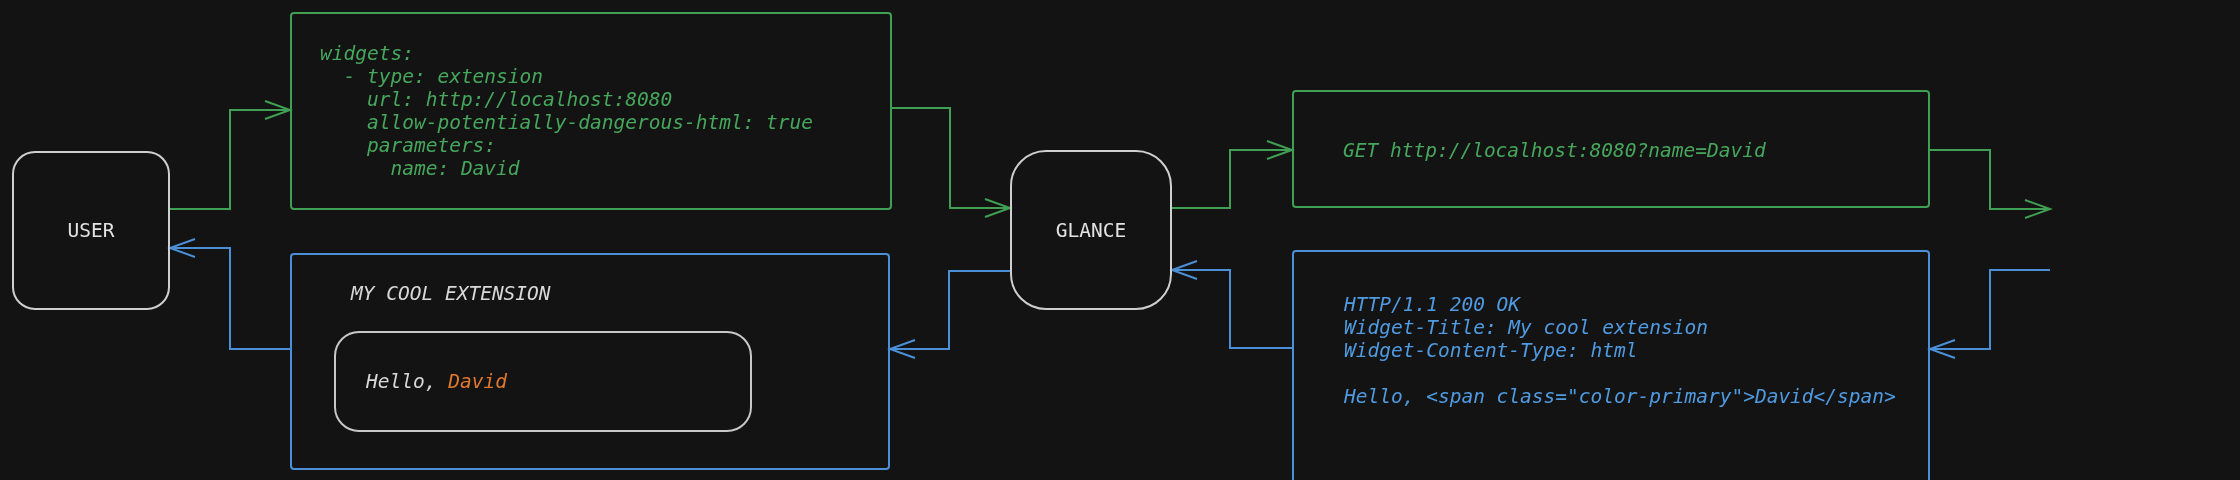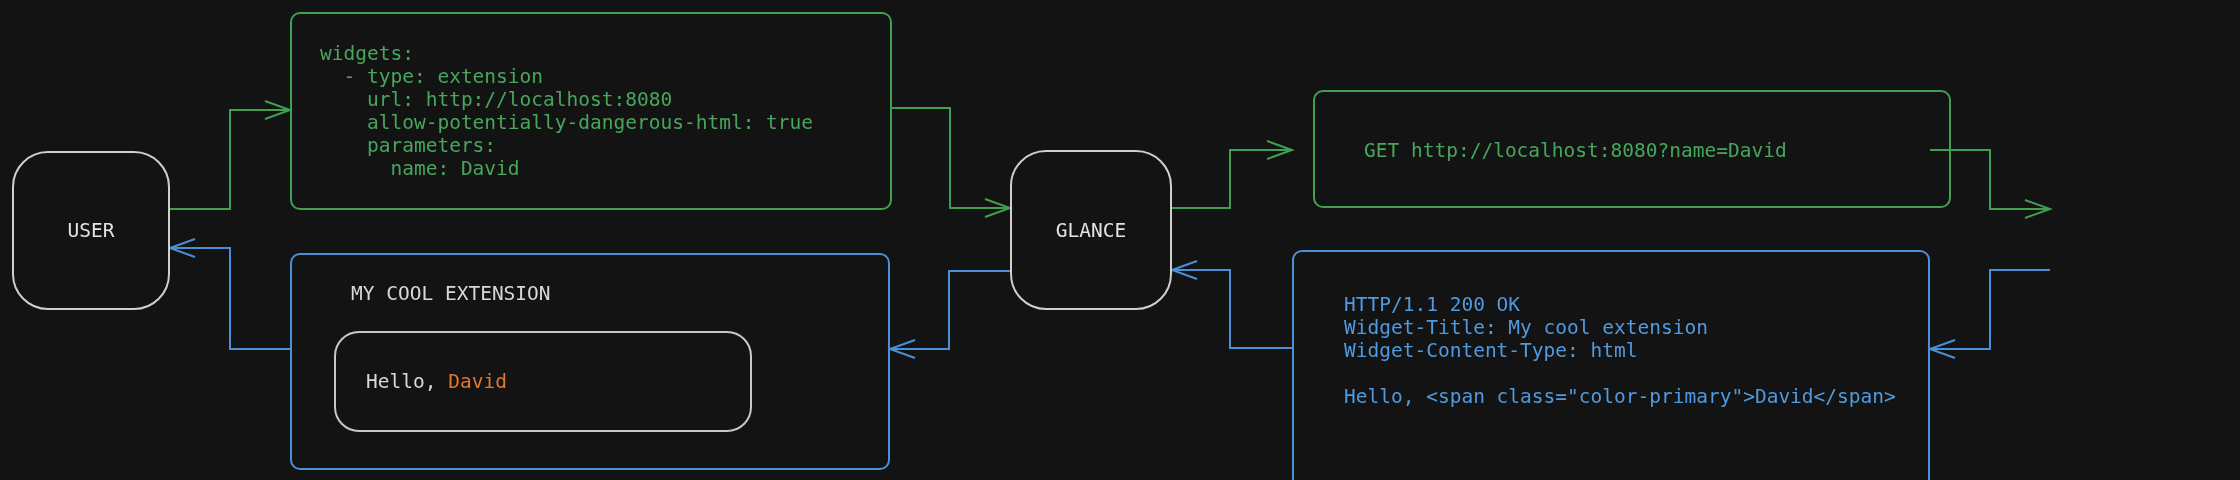--- a/index.html
+++ b/index.html
@@ -29,33 +29,34 @@
     position: absolute;
     border: 2px solid var(--node-border);
     border-radius: 36px;
     display: flex;
     align-items: center;
     justify-content: center;
     color: var(--node-text);
     font-size: 19.5px;
     background: transparent;
   }
-  .node-user      { left: 12px;   top: 151px; width: 158px; height: 159px; }
+  .node-user      { left: 12px;   top: 151px; width: 158px; height: 159px; border-radius: 23px; }
   .node-glance    { left: 1010px; top: 150px; width: 162px; height: 160px; }
   .node-extension { left: 2050px; top: 151px; width: 180px; height: 159px; }
   .msgbox {
     position: absolute;
     border: 2px solid;
-    border-radius: 10px;
+    border-radius: 4px;
     background: transparent;
+    font-style: italic;
   }
   .msgbox.green { border-color: var(--green-line); color: var(--green-text); }
   .msgbox.blue  { border-color: var(--blue-line);  color: var(--blue-text); }
   .box-config   { left: 290px;  top: 12px;  width: 602px; height: 198px; }
-  .box-request  { left: 1292px; top: 90px;  width: 638px; height: 118px; margin-left: 21px; }
+  .box-request  { left: 1292px; top: 90px;  width: 638px; height: 118px; }
   .box-response { left: 1292px; top: 250px; width: 638px; height: 239px; }
   .box-widget   { left: 290px;  top: 253px; width: 600px; height: 217px; }
   .code {
     position: absolute;
     white-space: pre;
     font-size: 19.5px;
     line-height: 23px;
   }
   .code-config   { left: 28px; top: 28px; }
   .code-request  { left: 49px; top: 47px; }

